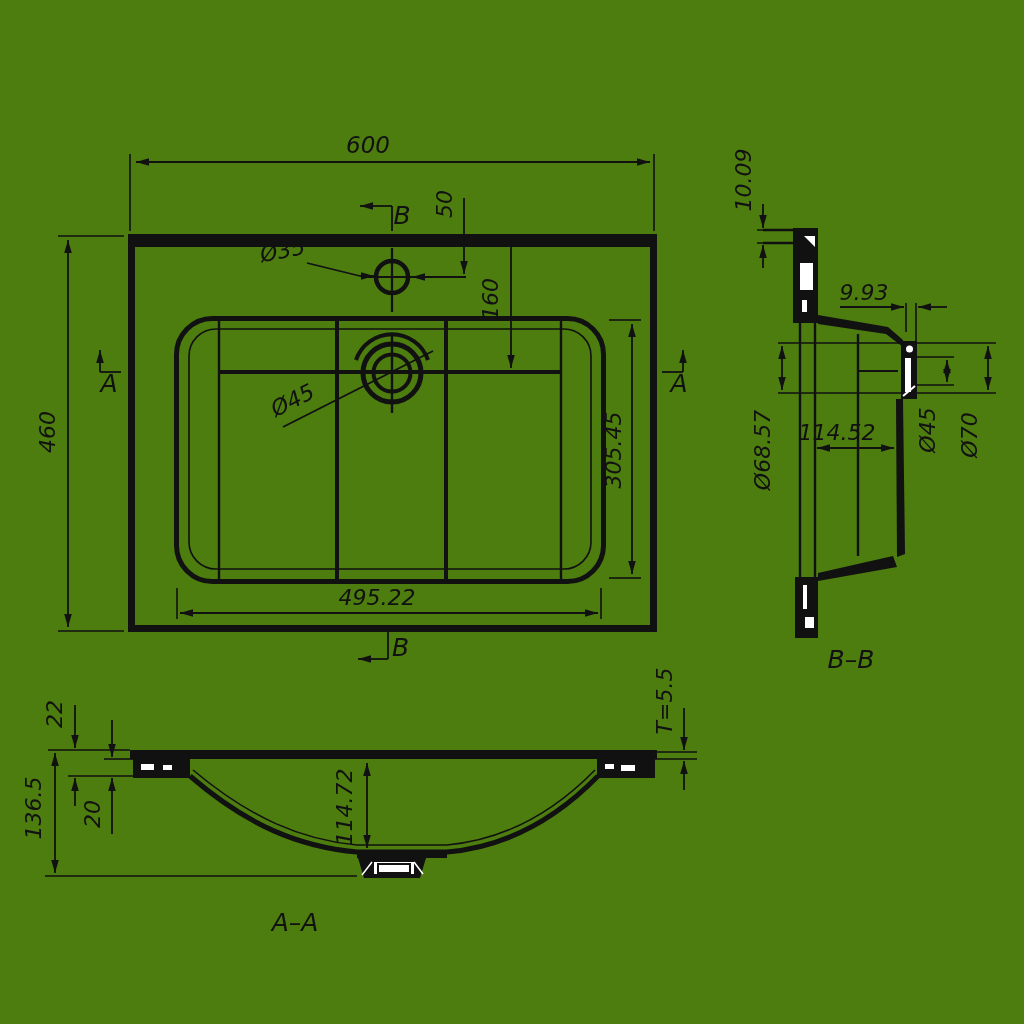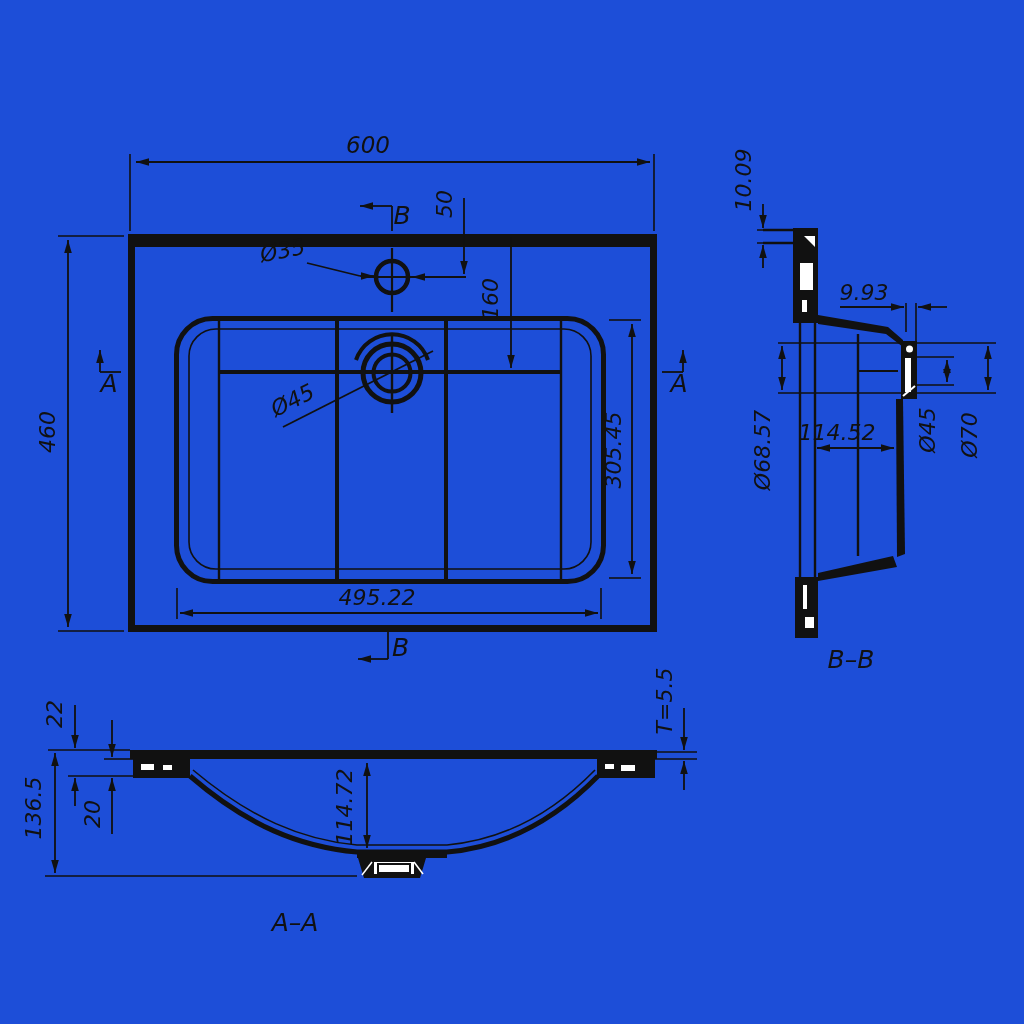--- a/index.html
+++ b/index.html
@@ -1,16 +1,16 @@
 <!DOCTYPE html>
 <html><head>
 <meta charset="utf-8">
 <style>
   html,body{margin:0;padding:0;background:#ffffff;}
-  .stage{position:relative;width:1024px;height:1024px;background:#1d4ed8;overflow:hidden;
+  .stage{position:relative;width:1024px;height:1024px;background:#4d7c0f;overflow:hidden;
          font-family:"DejaVu Sans",sans-serif;}
   svg{position:absolute;left:0;top:0;}
   svg text{fill:#111;font-family:"DejaVu Sans",sans-serif;font-style:italic;}
   .dim{font-size:22px;}
   .sec{font-size:25px;}
   .big{font-size:23px;}
   .ln{stroke:#111;fill:none;}
   .thin{stroke-width:1.6;}
   .dimln{stroke-width:1.8;}
   .med{stroke-width:2.4;}

